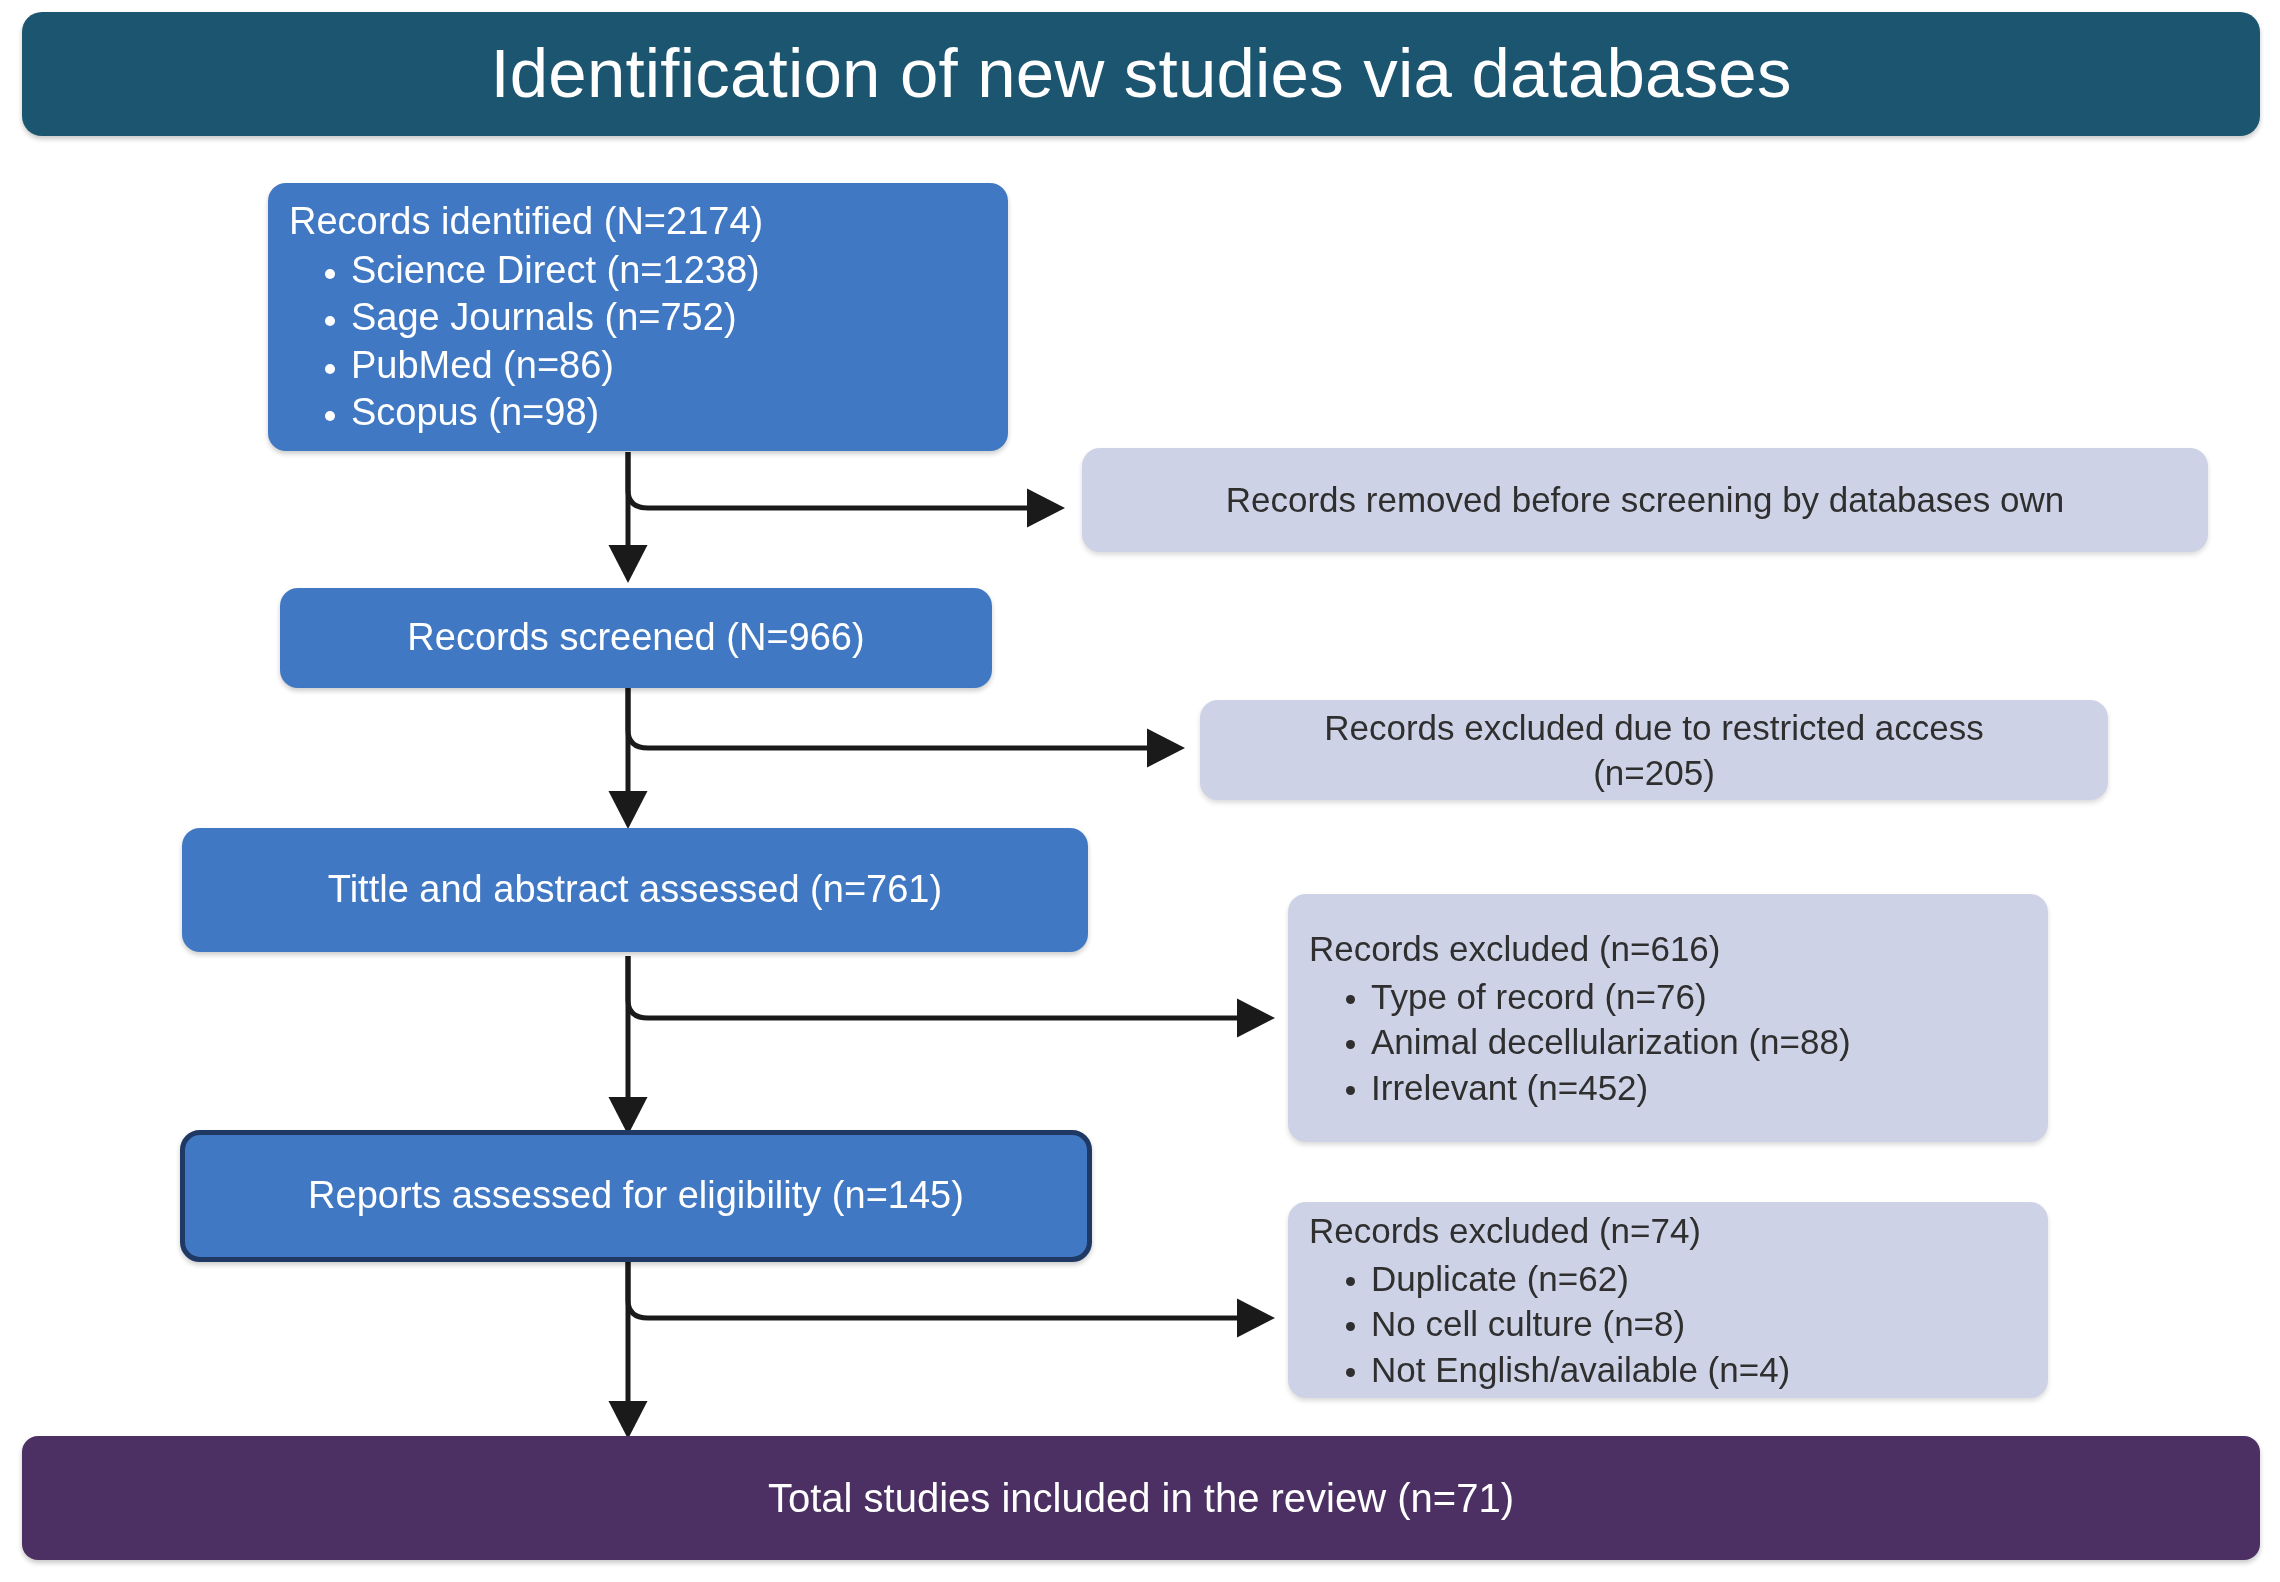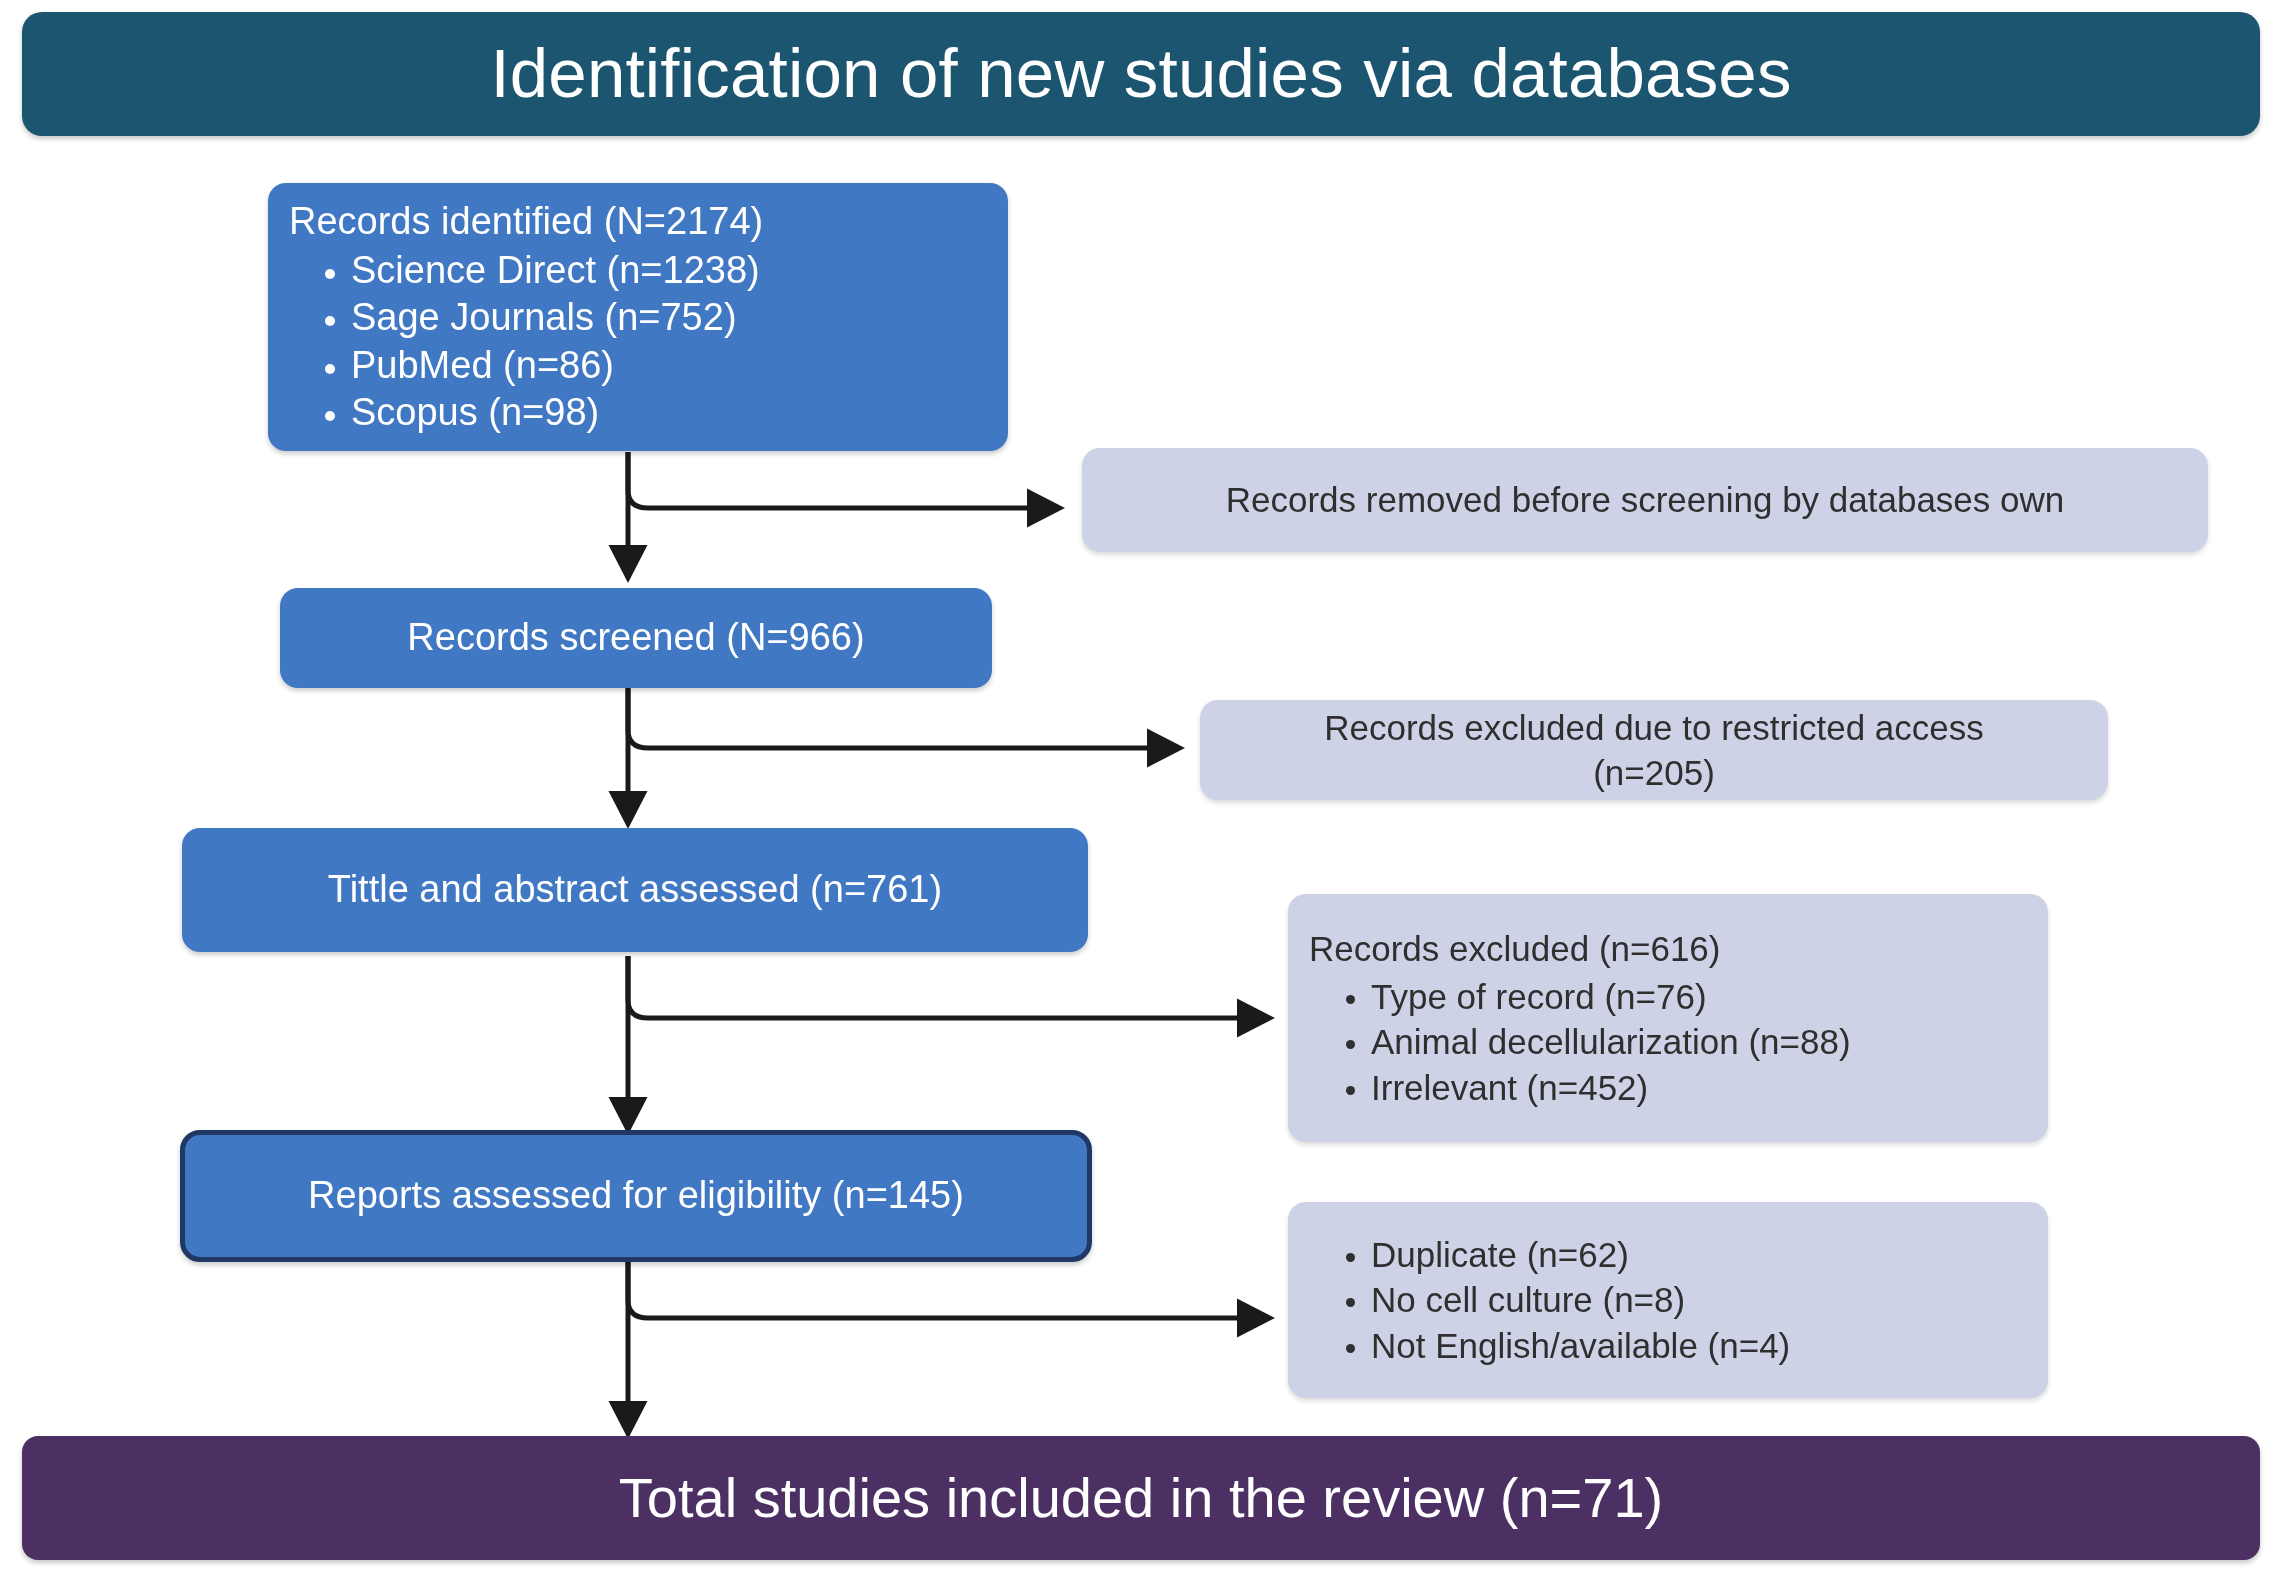--- a/index.html
+++ b/index.html
@@ -44,21 +44,21 @@
   }
 
   .footer {
     background: #4d3063;
     color: #ffffff;
     align-items: center;
     border-radius: 16px;
     box-shadow: 0 3px 5px rgba(0,0,0,0.22);
   }
   .footer .t {
-    font-size: 56px;
+    font-size: 40px;
     font-weight: 400;
     line-height: 1.1;
   }
 
   .blue {
     background: #4178c4;
     color: #ffffff;
     box-shadow: 0 3px 5px rgba(0,0,0,0.20);
   }
   .blue.outlined {
@@ -184,20 +184,21 @@
       </ul>
     </div>
   </div>
 
   <div class="box blue outlined pad center" style="left:180px; top:1130px; width:912px; height:132px;">
     <div class="t">Reports assessed for eligibility (n=145)</div>
   </div>
 
   <div class="box lav pad" style="left:1288px; top:1202px; width:760px; height:196px;">
     <div class="t">
+      <div class="heading-line">Records excluded (n=74)</div>
       <ul class="bl">
         <li>Duplicate  (n=62)</li>
         <li>No cell culture (n=8)</li>
         <li>Not English/available (n=4)</li>
       </ul>
     </div>
   </div>
 
   <div class="box footer" style="left:22px; top:1436px; width:2238px; height:124px;">
     <div class="t">Total studies included in the review (n=71)</div>

